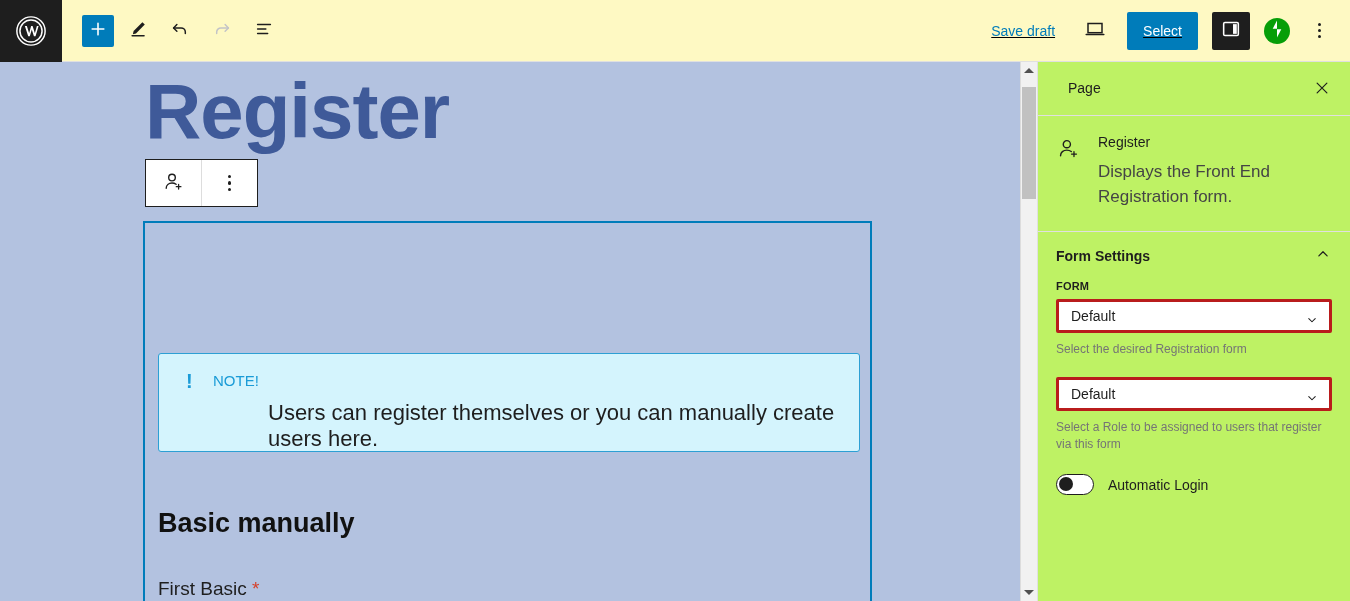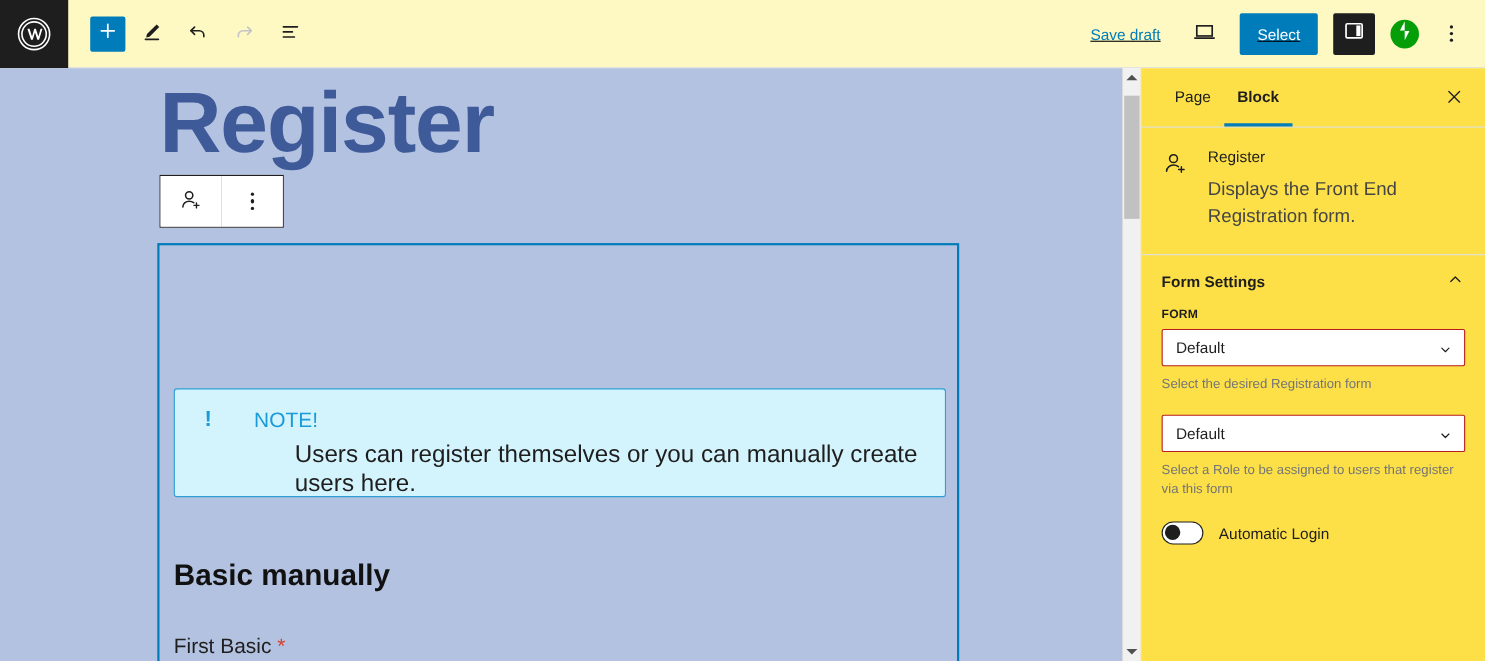--- a/index.html
+++ b/index.html
@@ -121,22 +121,22 @@
     background: #d4f4fd;
     border: 1px solid #2d9fd4;
     border-radius: 3px;
   }
   .note-bang {
     position: absolute; left: 27px; top: 17px;
     color: #1a9bd7; font-size: 20px; font-weight: 700;
     line-height: 1;
   }
   .note-title {
-    position: absolute; left: 72px; top: 18px;
-    color: #1a9bd7; font-size: 19px; font-weight: 400;
+    position: absolute; left: 54px; top: 18px;
+    color: #1a9bd7; font-size: 15px; font-weight: 400;
   }
   .note-text {
     position: absolute; left: 62px; top: 46px;
     color: #1e1e1e; font-size: 22px; margin-left: 47px;
   }
 
   .basic-details {
     position: absolute; left: 13px; top: 285px;
     font-size: 27px; font-weight: 700; color: #111;
   }
@@ -171,21 +171,21 @@
     position: absolute; left: 1px; top: 25px;
     width: 14px; height: 112px;
     background: #c1c1c1; border-radius: 0;
     cursor: pointer;
   }
 
   
   .sidebar {
     position: absolute; top: 62px; left: 1037px;
     width: 313px; height: 539px;
-    background: #fde047;
+    background: #bef264;
     border-left: 1px solid #e0e0e0;
     overflow: hidden;
   }
   .sb-tabs {
     position: relative;
     height: 54px;
     display: flex; align-items: center;
     border-bottom: 1px solid #e0e0e0;
     padding-left: 18px;
   }
@@ -218,21 +218,21 @@
   }
   .sb-panel-title { font-size: 14px; font-weight: 700; color: #1e1e1e; }
   .sb-panel-body { padding: 0 18px; }
 
   .ctl-label {
     font-size: 11px; font-weight: 600; letter-spacing: 0.2px;
     color: #1e1e1e; text-transform: uppercase; margin-bottom: 7px;
   }
   .ctl-select {
     position: relative;
-    height: 34px; border: 1px solid #b91c1c; border-radius: 2px;
+    height: 34px; border: 3px solid #b91c1c; border-radius: 2px;
     background: #fff; display: flex; align-items: center;
     padding: 0 12px; font-size: 14px; color: #1e1e1e;
     cursor: pointer;
   }
   .ctl-select .chev { position: absolute; right: 10px; top: 11px; }
   .ctl-help { font-size: 12px; color: #757575; margin: 8px 0 18px 0; line-height: 1.45; }
 
   .toggle-row { display: flex; align-items: center; gap: 14px; margin-top: 21px; }
   .toggle {
     width: 38px; height: 21px; border-radius: 11px;
@@ -400,21 +400,20 @@
   <div class="sb-thumb"></div>
   <div class="sb-arrow down">
     <span class="tri"></span>
   </div>
 </div>
 
 <div class="sidebar">
 
   <div class="sb-tabs">
     <button class="sb-tab">Page</button>
-    <button class="sb-tab active">Block</button>
     <button class="sb-close">
       <span>
         <svg width="18" height="18" viewBox="0 0 24 24">
           <path d="M5.5 5.5l13 13M18.5 5.5l-13 13" stroke="#1e1e1e" stroke-width="1.6" stroke-linecap="round"></path>
         </svg>
       </span>
     </button>
   </div>
 
   <div class="sb-blockinfo">

